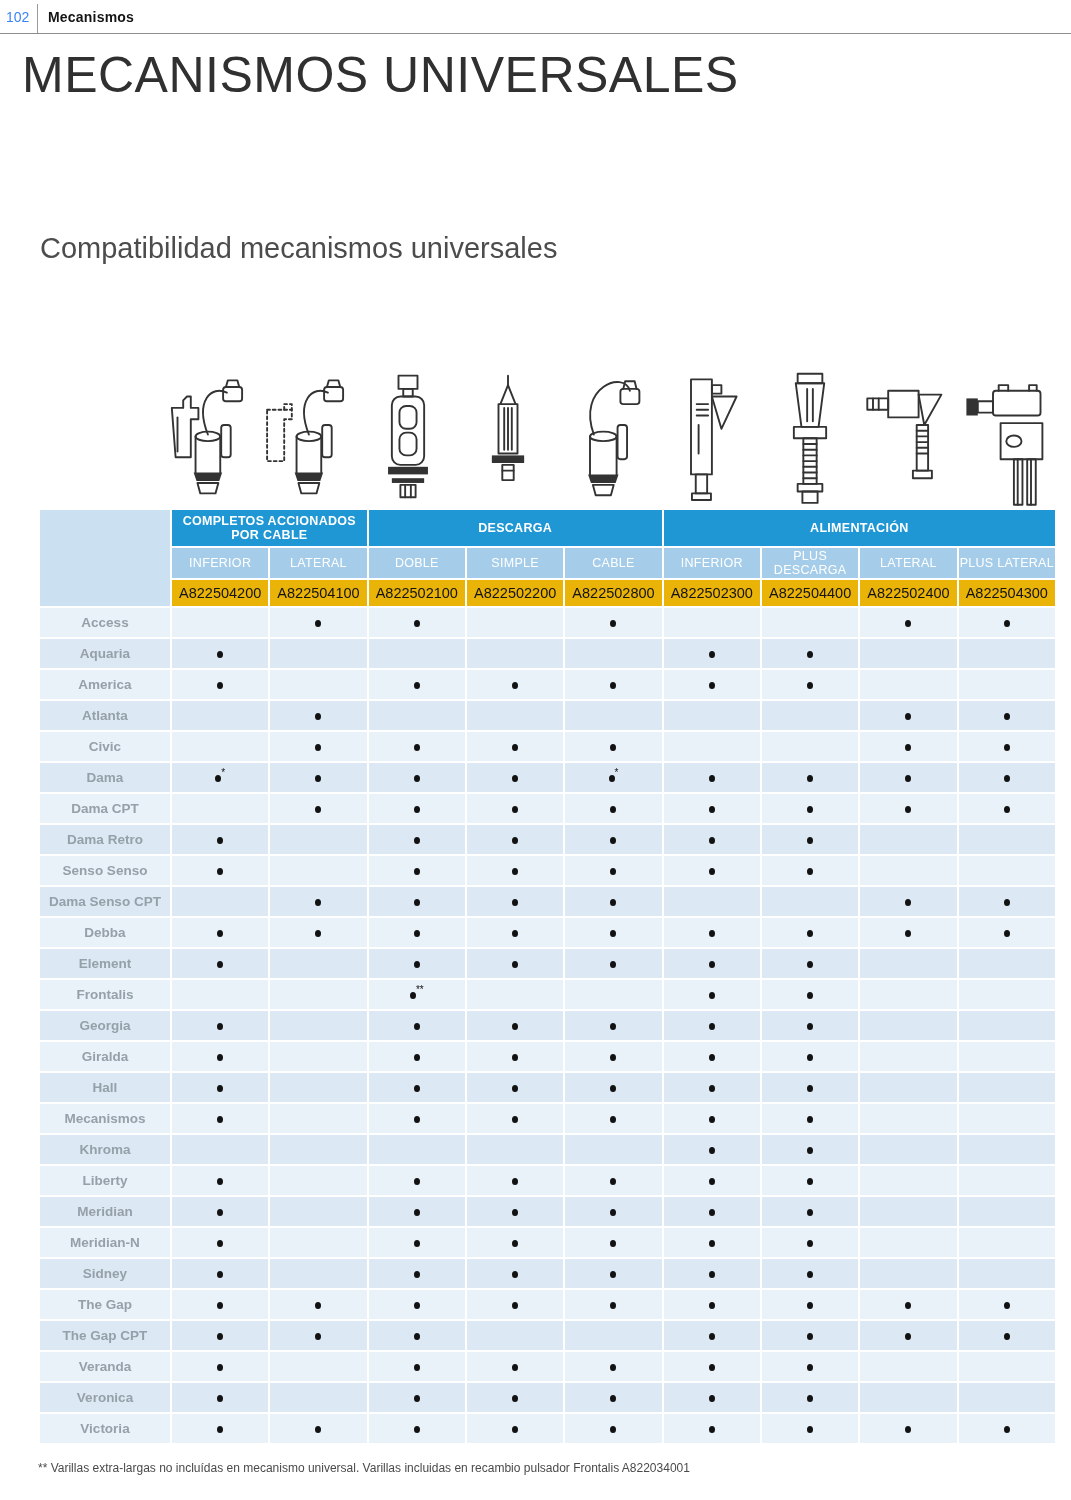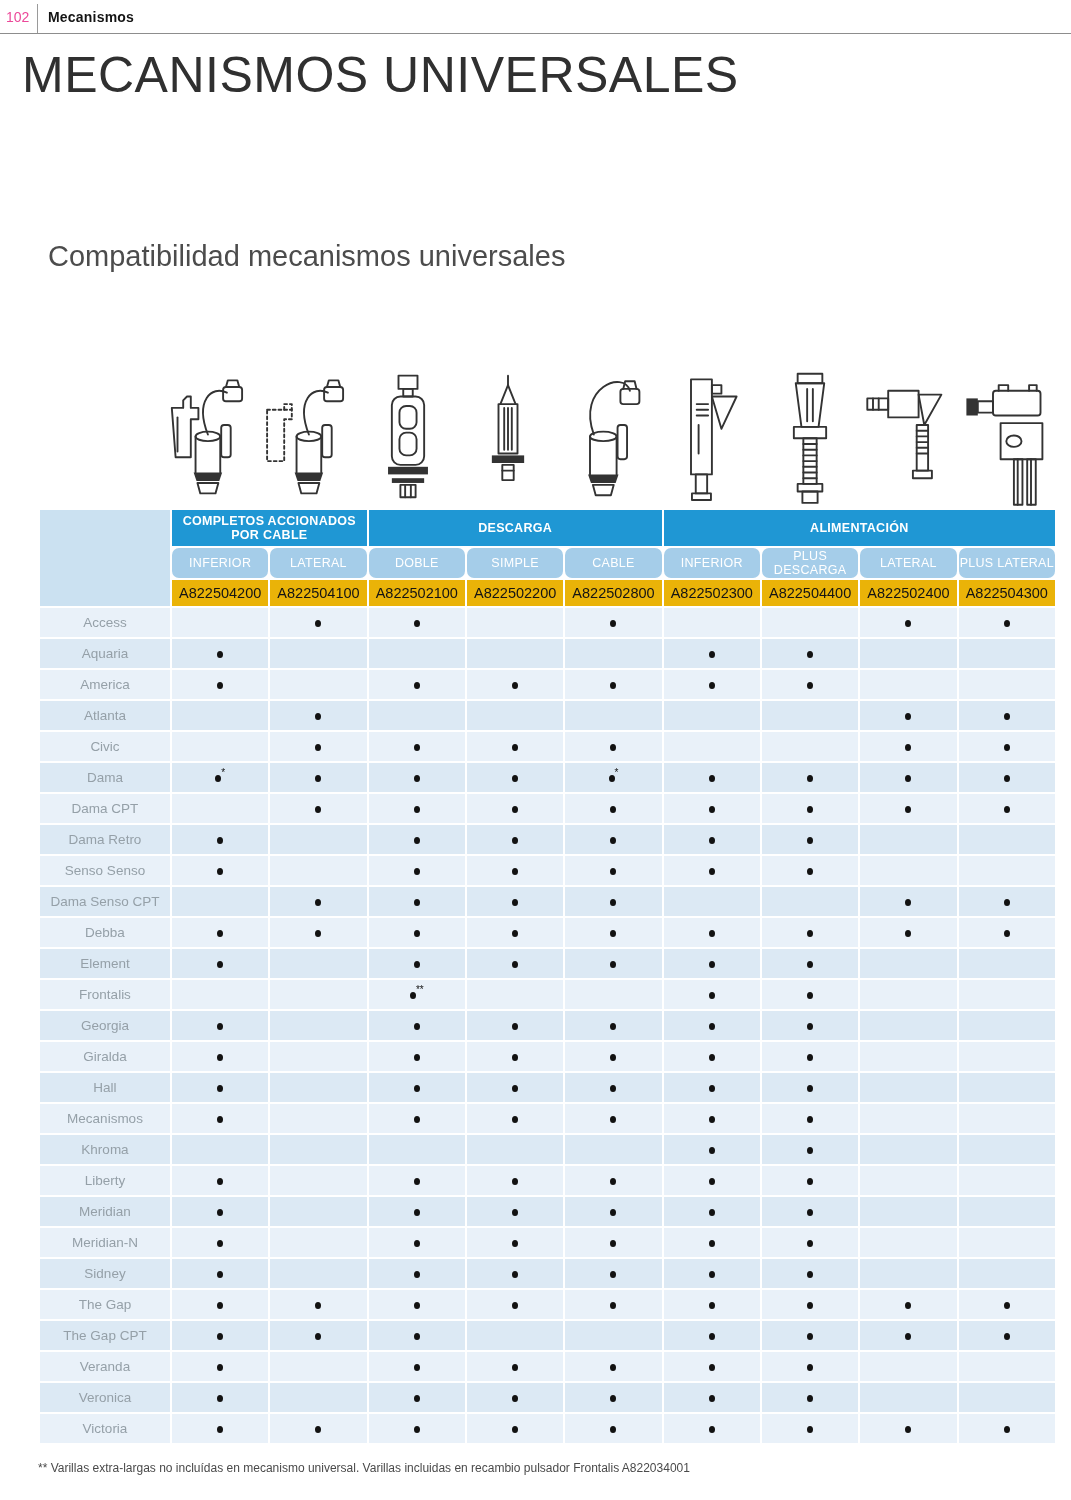--- a/index.html
+++ b/index.html
@@ -1,62 +1,62 @@
 <!DOCTYPE html>
 <html><head>
 <meta charset="utf-8">
 <style>
   html,body{margin:0;padding:0;}
   body{
     width:1071px;height:1500px;position:relative;background:#ffffff;
     font-family:"Liberation Sans", sans-serif;color:#222;overflow:hidden;
   }
   
-  .pagenum{position:absolute;left:6px;top:9px;font-size:14px;color:#ec4899;}
+  .pagenum{position:absolute;left:6px;top:9px;font-size:14px;color:#3b82f6;}
   .topdivider{position:absolute;left:37px;top:4px;width:1px;height:29px;background:#9a9a9a;}
   .section{position:absolute;left:48px;top:9px;font-size:14px;font-weight:bold;color:#141414;letter-spacing:.2px;}
   .topline{position:absolute;left:0;top:33px;width:1071px;height:1px;background:#8d8d8d;}
 
   .title{position:absolute;left:22px;top:46px;font-size:50px;font-weight:300;color:#303030;letter-spacing:0.5px;}
   .subtitle{position:absolute;left:36px;top:228px;font-size:29px;font-weight:300;color:#4c4c4c;}
 
   
   .products{position:absolute;left:156px;top:360px;width:906px;height:160px;display:flex;align-items:flex-end;}
   .product{flex:1;display:flex;justify-content:center;align-items:flex-end;}
   .product svg{stroke:#333;fill:none;stroke-width:2;stroke-linejoin:round;stroke-linecap:round;}
   .product .fill{fill:#333;stroke:none;}
   .product .dash{stroke-dasharray:3 3;}
 
   
   .tablewrap{position:absolute;left:38px;top:508px;width:1019px;}
   table{border-collapse:separate;border-spacing:2px;width:100%;table-layout:fixed;}
   col.labelcol{width:130px;}
   th.group{background:#1f97d4;color:#fff;font-size:12.5px;font-weight:bold;height:34px;padding:1px 2px;letter-spacing:.3px;}
-  th.sub{background:#a5cde9;color:#fff;font-size:12.5px;font-weight:400;height:23px;letter-spacing:.3px;border-radius:7px;}
+  th.sub{background:#a5cde9;color:#fff;font-size:12.5px;font-weight:400;height:23px;letter-spacing:.3px;}
   td.code{background:#eab308;color:#141414;font-size:14.5px;text-align:center;height:26px;white-space:nowrap;padding:0;}
   td.corner{background:#cbe1f1;}
   tbody tr.light td, tbody tr.light th{background:#e9f1f9;}
   tbody tr.dark td, tbody tr.dark th{background:#dce9f4;}
-  tbody th.model{font-weight:400;color:#95a0a8;font-size:13.5px;height:27px;}
+  tbody th.model{font-weight:700;color:#95a0a8;font-size:13.5px;height:27px;}
   tbody td{text-align:center;height:27px;padding:0;}
   .dot{display:inline-block;width:6px;height:7px;background:#121212;border-radius:50%;vertical-align:middle;}
   tbody sup{font-size:10px;color:#121212;position:relative;top:-1px;}
 
   .notes{position:absolute;left:38px;top:1460px;font-size:12px;color:#4a4a4a;line-height:1.4;}
 </style>
 </head>
 <body>
 
 <div class="pagenum">102</div>
 <div class="topdivider"></div>
 <div class="section">Mecanismos</div>
 <div class="topline"></div>
 
 <h1 class="title" style="margin:0;">MECANISMOS UNIVERSALES</h1>
-<h2 class="subtitle" style="margin:12px;">Compatibilidad mecanismos universales</h2>
+<h2 class="subtitle" style="margin:4px;">Compatibilidad mecanismos universales</h2>
 
 <div class="products">
   <div class="product">
     <svg viewBox="0 0 100 160" width="96" height="152">
       <path d="M14 42 h12 v-8 l4 -4 h4 v12 h8 v12 h-8 v40 h-16 z"></path>
       <path d="M20 52 v36"></path>
       <path d="M52 70 C38 34 56 18 72 26"></path>
       <rect x="68" y="20" width="20" height="15" rx="3"></rect>
       <path d="M71 20 l2 -7 h10 l2 7"></path>
       <ellipse cx="52" cy="72" rx="13" ry="5"></ellipse>

